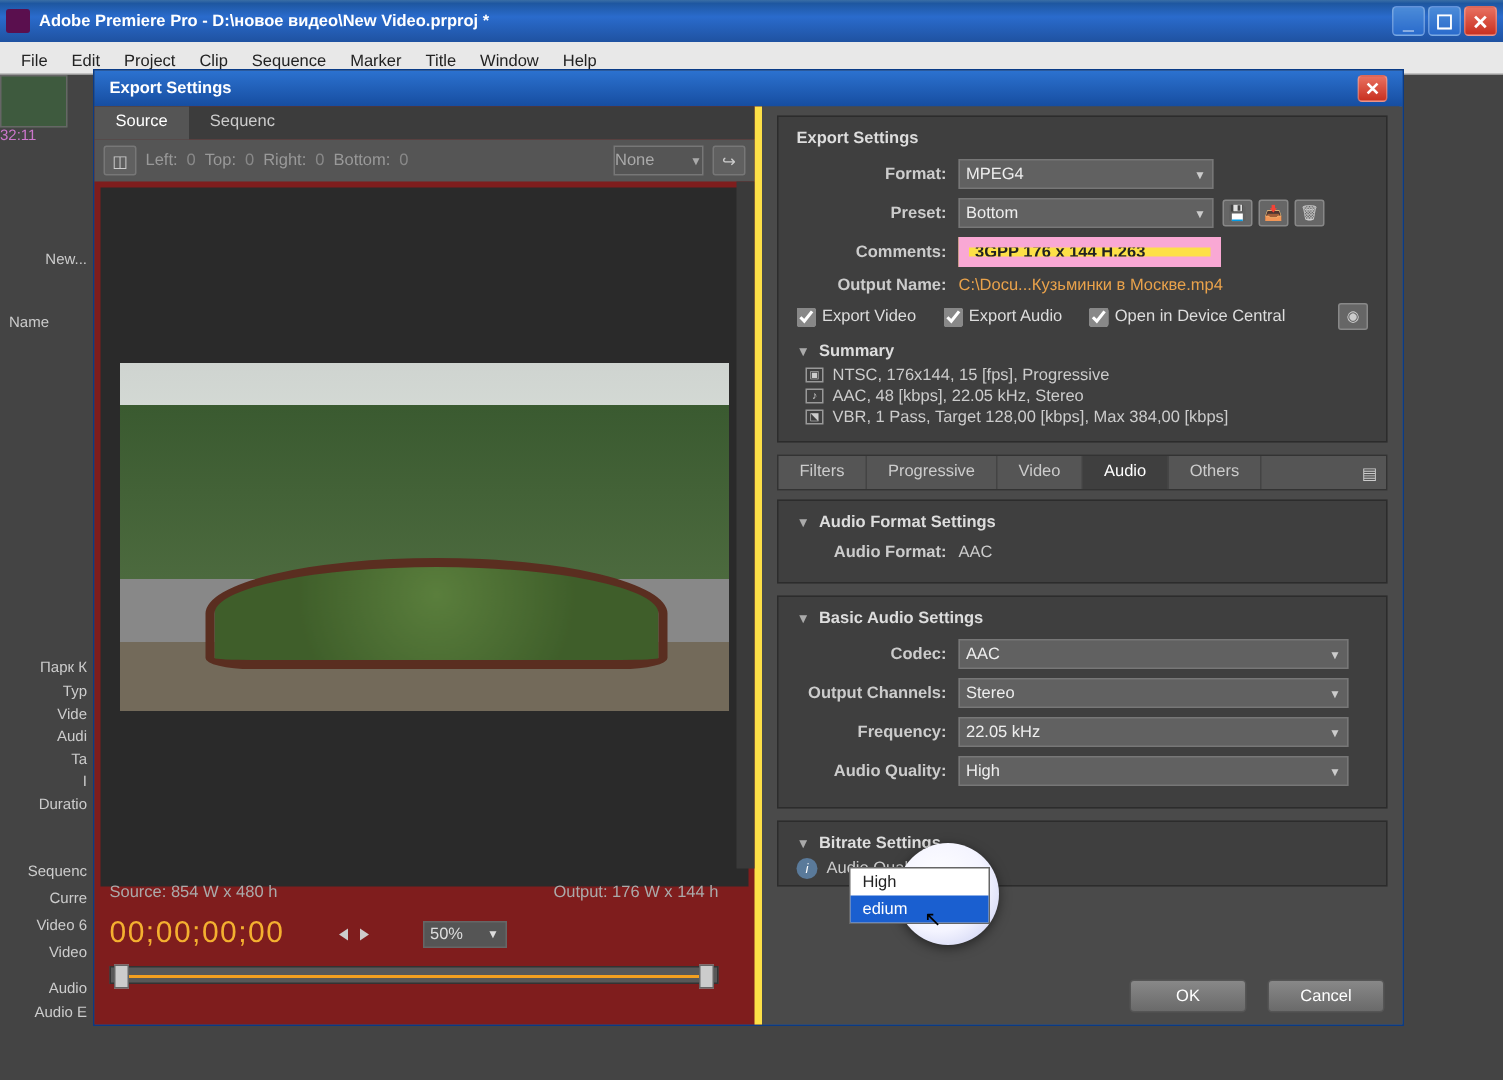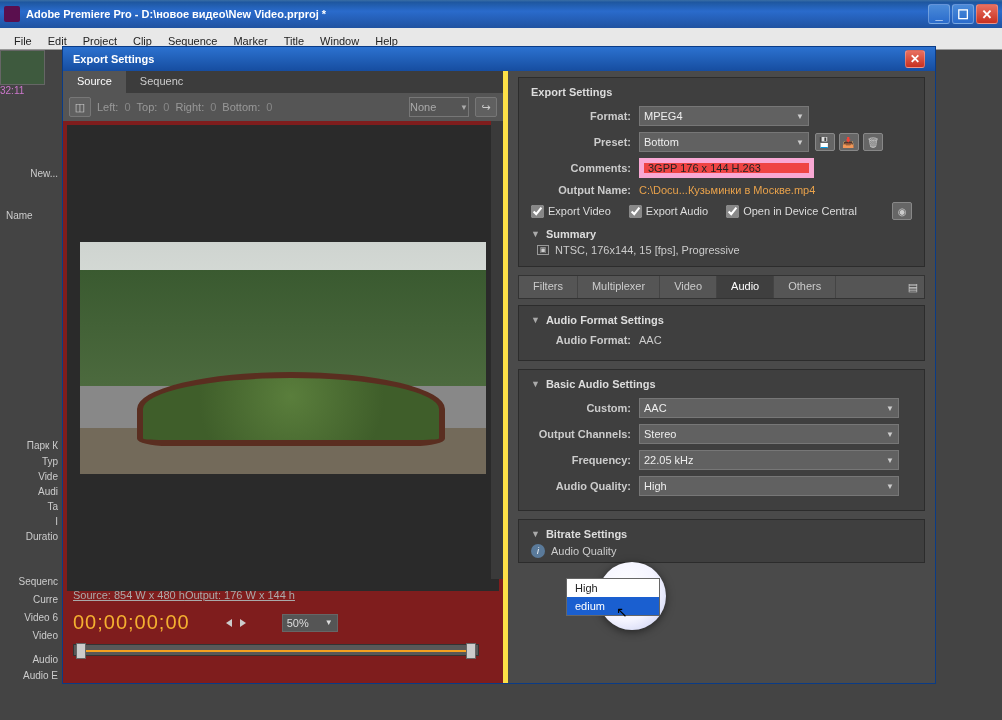--- a/index.html
+++ b/index.html
@@ -41,21 +41,21 @@
 .crop-none { width:60px; height:20px; border:1px solid #777; background:#555; display:flex;align-items:center;justify-content:center;color:#aaa;}
 .preview-area { flex:1; background:#2a2a2a; margin:4px; position:relative; display:flex; align-items:center; justify-content:center; height:466px;}
 .preview-img { width:406px; height:232px; background:#888; position:relative; overflow:hidden; }
 
 .preview-img .sky{position:absolute;inset:0;height:50%;background:linear-gradient(#cfd4d0,#dfe6e0);}
 .preview-img .trees{position:absolute;top:12%;left:0;right:0;height:50%;background:linear-gradient(#3a5a30,#4c6a3e);}
 .preview-img .flower{position:absolute;bottom:12%;left:14%;right:10%;height:32%;border-radius:50% 50% 10% 10%;background:radial-gradient(circle at 50% 30%,#5a7e3c,#3f5e2a 60%);border:6px solid #5a2e20;}
 .preview-img .ground{position:absolute;bottom:0;left:0;right:0;height:20%;background:#736a5a;}
 .preview-scroll { width:12px; background:#3a3a3a; position:absolute; right:0; top:50px; bottom:104px; }
 .lp-footer { position:absolute; bottom:0; left:0; right:14px; height:100px; padding:6px 10px; color:#aaa; }
-.lp-srcout { display:flex; justify-content:flex-start;text-decoration:underline; }
+.lp-srcout { display:flex; justify-content:space-between; }
 .lp-time-row { display:flex; align-items:center; gap:8px; margin-top:10px;}
 .lp-time { color:#f4b030; font-size:20px; letter-spacing:1px;}
 .lp-step { width:0;height:0;border-left:6px solid #ccc;border-top:4px solid transparent;border-bottom:4px solid transparent; cursor:pointer;}
 .lp-step.rev{transform:rotate(180deg);}
 .lp-zoom { width:56px; height:18px; border:1px solid #666; background:#555; color:#ddd; padding:0 4px; display:flex;align-items:center;}
 .lp-zoom-caret{margin-left:auto;font-size:8px;}
 .lp-slider { height:12px; background:#585858; margin-top:10px; position:relative; border:1px solid #333;}
 .lp-slider .track{position:absolute;left:4px;right:4px;top:5px;height:2px;background:#f4a020;}
 .lp-slider .thumb{position:absolute;left:2px;top:-2px;width:10px;height:16px;background:#ccc;border:1px solid #666;}
 .lp-slider .thumb.r{left:auto;right:2px;}
@@ -63,21 +63,21 @@
 
 .right-pane { flex:1; background:#4a4a4a; display:flex; flex-direction:column; overflow:hidden;}
 .rp-scroll { padding:6px 10px; }
 .section { background:#3f3f3f; border:1px solid #2c2c2c; margin-bottom:8px; padding:8px 12px;}
 .section-h { color:#ddd; font-weight:bold; margin-bottom:8px; display:flex; align-items:center; gap:6px;}
 .section-h .tw{font-size:9px;color:#aaa;}
 .frow { display:flex; align-items:center; margin-bottom:6px; }
 .flabel { width:108px; text-align:right; color:#ccc; padding-right:8px;font-weight:bold; }
 .fselect { flex:0 0 170px; height:20px; background:#616161; border:1px solid #777; color:#eee; padding:0 4px; display:flex; align-items:center; cursor:pointer; }
 .fselect .caret{ margin-left:auto; font-size:8px; color:#ccc;}
-.finput { flex:0 0 175px; height:20px; background:#ef4444; border:5px solid #f9a8d4; color:#222; padding:0 4px; }
+.finput { flex:0 0 175px; height:20px; background:#fde047; border:7px solid #f9a8d4; color:#222; padding:0 4px;font-weight:bold; }
 .flink { color:#e9a24b; cursor:pointer; }
 .fchecks { display:flex; gap:18px; align-items:center; color:#ddd; margin-top:4px;}
 .fcheck { display:flex; align-items:center; gap:4px;}
 .fcheck input{accent-color:#888;}
 .summary-line { color:#ccc; margin:2px 0 2px 6px; display:flex; gap:6px; align-items:center;}
 .summary-line .ico{width:12px;height:10px;border:1px solid #999;font-size:7px;display:flex;align-items:center;justify-content:center;}
 .preset-btns{display:flex;gap:4px;margin-left:6px;}
 .pb{width:20px;height:18px;background:#666;border:1px solid #888;border-radius:2px;cursor:pointer;display:flex;align-items:center;justify-content:center;color:#ccc;font-size:10px;}
 
 
@@ -266,26 +266,34 @@
           </div>
           <div style="margin-top:8px">
             <div class="section-h" style="margin-bottom:4px;">
                 <span class="tw">▼</span>
                 <span>Summary</span>
               </div>
             <div class="summary-line">
                 <span class="ico">▣</span>
                 <span>NTSC, 176x144, 15 [fps], Progressive</span>
               </div>
+            <div class="summary-line">
+                <span class="ico">♪</span>
+                <span>AAC, 48 [kbps], 22.05 kHz, Stereo</span>
+              </div>
+            <div class="summary-line">
+                <span class="ico">⬔</span>
+                <span>VBR, 1 Pass, Target 128,00 [kbps], Max 384,00 [kbps]</span>
+              </div>
           </div>
         </div>
 
         <div class="rtabs">
           <div class="rtab">Filters</div>
-          <div class="rtab">Multiplexer</div>
+          <div class="rtab">Progressive</div>
           <div class="rtab">Video</div>
           <div class="rtab active">Audio</div>
           <div class="rtab">Others</div>
           <div class="rtab-menu">▤</div>
         </div>
 
         <div class="section" style="margin-top:6px">
           <div class="section-h">
               <span class="tw">▼</span>
               <span>Audio Format Settings</span>
@@ -295,21 +303,21 @@
             <span class="tinylabel">AAC</span>
           </div>
         </div>
 
         <div class="section">
           <div class="section-h">
               <span class="tw">▼</span>
               <span>Basic Audio Settings</span>
             </div>
           <div class="frow">
-            <div class="flabel">Custom:</div>
+            <div class="flabel">Codec:</div>
             <div class="fselect wide-select">
                 <span>AAC</span>
                 <span class="caret">▼</span>
               </div>
           </div>
           <div class="frow">
             <div class="flabel">Output Channels:</div>
             <div class="fselect wide-select">
                 <span>Stereo</span>
                 <span class="caret">▼</span>
@@ -337,20 +345,24 @@
               <span>Bitrate Settings</span>
             </div>
           <div style="display:flex;align-items:center;gap:6px;">
             <div class="round-i">i</div>
             <span class="tinylabel">Audio Quality</span>
           </div>
         </div>
       </div>
 
       <div class="rp-bottom">
+        <div class="btn-row">
+          <div class="btn">OK</div>
+          <div class="btn">Cancel</div>
+        </div>
       </div>
     </div>
   </div>
 </div>
 
 <div class="magnify">
     <span>edium</span>
   </div>
 <div class="dropdown-open">
   <div class="opt">High</div>

